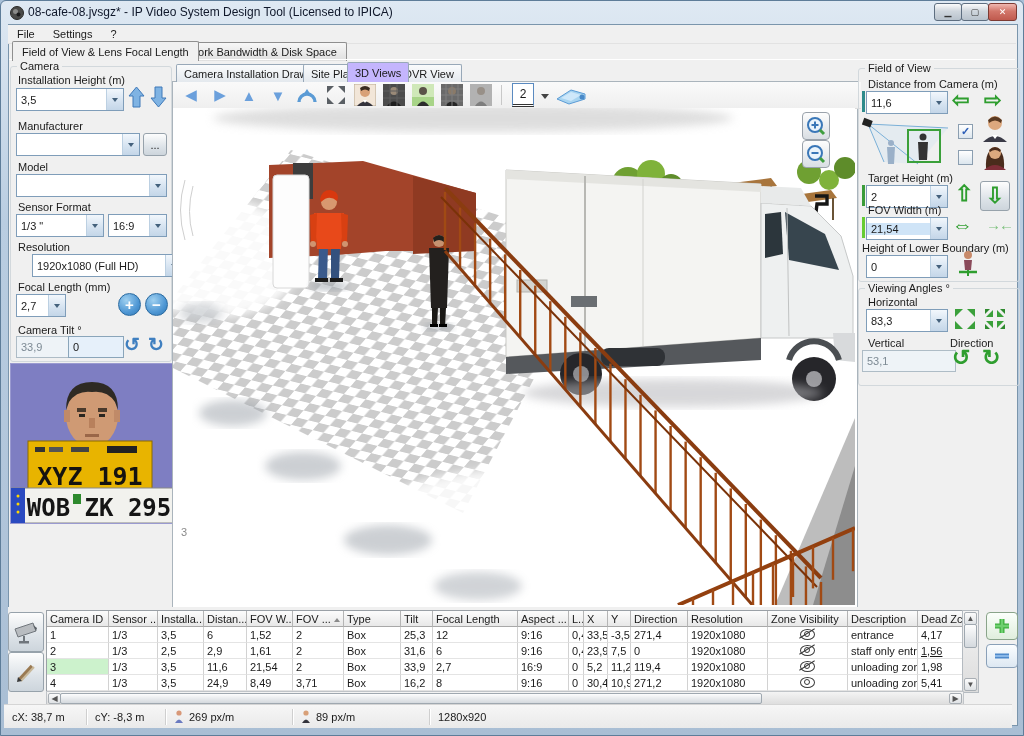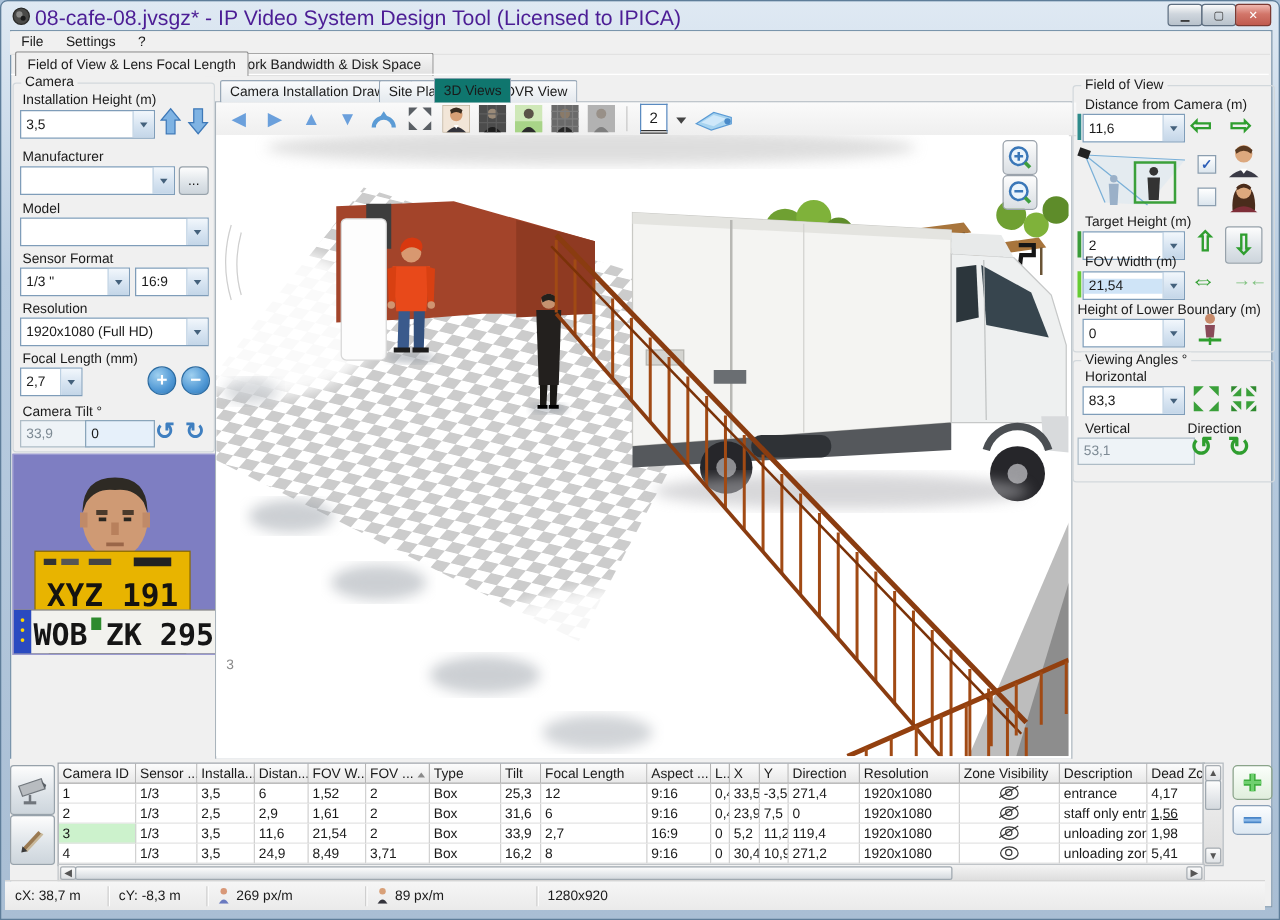--- a/index.html
+++ b/index.html
@@ -5,21 +5,21 @@
   html,body{margin:0;padding:0}
   body{width:1024px;height:736px;position:relative;font-family:"Liberation Sans",sans-serif;
        font-size:11px;color:#1a1a1a;background:#a8c0d8;overflow:hidden;
        -webkit-font-smoothing:antialiased}
   .abs{position:absolute;box-sizing:border-box}
 
   
   .frame{position:absolute;inset:0;background:linear-gradient(#dfe9f3,#b9cde1 30%,#a9bed4);
          border:1px solid #5e7d99;border-radius:6px 6px 0 0}
   .titlebar{position:absolute;left:0;top:0;right:0;height:24px}
-  .title-text{position:absolute;left:28px;top:5px;font-size:17px;color:#4c1d95;white-space:nowrap}
+  .title-text{position:absolute;left:28px;top:5px;font-size:12px;color:#0f172a;white-space:nowrap}
   .winbtn{position:absolute;top:3px;height:16px;border:1px solid #5e6e80;border-radius:3px;
           background:linear-gradient(#fbfbfb,#cfd6dd 45%,#b8c2cc);display:flex;align-items:center;
           justify-content:center;font-size:9px;color:#333}
   .winbtn.close{background:linear-gradient(#f0b8b0,#d2766a 45%,#c05a4e);color:#fff;border-color:#7c3a32}
   .client{position:absolute;left:8px;top:24px;width:1008px;height:700px;background:#f0f0f0;
           border:1px solid #7a95ac}
 
   
   .menubar{position:absolute;left:8px;top:25px;width:1008px;height:18px;background:#f0f0f0;
            border-bottom:1px solid #e2e2e2;display:flex;align-items:center}
@@ -53,21 +53,21 @@
   .g-uarr::before{content:"⇧"} .g-darr::before{content:"⇩"}
   .g-lr::before{content:"⇔"}   .g-in::before{content:"→←";letter-spacing:-2px}
   .blue{color:#3f7fc0} .green{color:#2f9e2f}
   .checkbox{position:absolute;width:13px;height:13px;background:linear-gradient(#fff,#dce6ee);
             border:1px solid #8b9eb0;display:flex;align-items:center;justify-content:center;
             font-size:11px;font-weight:bold;color:#2d5fb8}
 
   
   .ctab{position:absolute;height:17px;border:1px solid #98a8b8;border-bottom:none;border-radius:2px 2px 0 0;
         background:linear-gradient(#fafbfc,#e4e9ee);display:flex;align-items:center;padding:0 7px;white-space:nowrap}
-  .ctab.active{background:#0f766e;height:19px;z-index:4}
+  .ctab.active{background:#c4b5fd;height:19px;z-index:4}
   .centerpanel{position:absolute;left:172px;top:81px;width:684px;height:525px;background:#fff;border:1px solid #aab4bc}
   .toolbar{position:absolute;left:173px;top:82px;width:682px;height:26px;background:linear-gradient(#fafafa,#efefef);
            border-bottom:1px solid #dcdcdc;display:flex;align-items:center;gap:5px;padding-left:6px}
   .tbtn{width:24px;height:22px;display:flex;align-items:center;justify-content:center;flex:none}
   .tsep{width:1px;height:20px;background:#c8c8c8;margin:0 3px;flex:none}
   .nav{font-size:15px;color:#6ba0dc}
   .viewport{position:absolute;left:173px;top:108px;width:682px;height:497px;background:#fff;overflow:hidden}
   .zoombtn{position:absolute;width:26px;height:26px;border:1px solid #9aa2ab;border-radius:4px;
            background:linear-gradient(#fdfdfd,#d9dee3);display:flex;align-items:center;justify-content:center}
 
@@ -161,21 +161,21 @@
 <div class="combo" style="left:16px;top:214px;width:86px">
   <span class="cval">1/3 "</span>
     <span class="carr"></span>
 </div>
 <div class="combo" style="left:108px;top:214px;width:57px">
   <span class="cval">16:9</span>
     <span class="carr"></span>
 </div>
 
 <span class="lbl" style="left:18px;top:241px">Resolution</span>
-<div class="combo" style="left:16px;top:254px;width:149px">
+<div class="combo" style="left:32px;top:254px;width:149px">
   <span class="cval">1920x1080 (Full HD)</span>
     <span class="carr"></span>
 </div>
 
 <span class="lbl" style="left:18px;top:281px">Focal Length (mm)</span>
 <div class="combo" style="left:16px;top:294px;width:48px">
   <span class="cval">2,7</span>
     <span class="carr"></span>
 </div>
 <div class="roundbtn" style="left:118px;top:293px">+</div>

